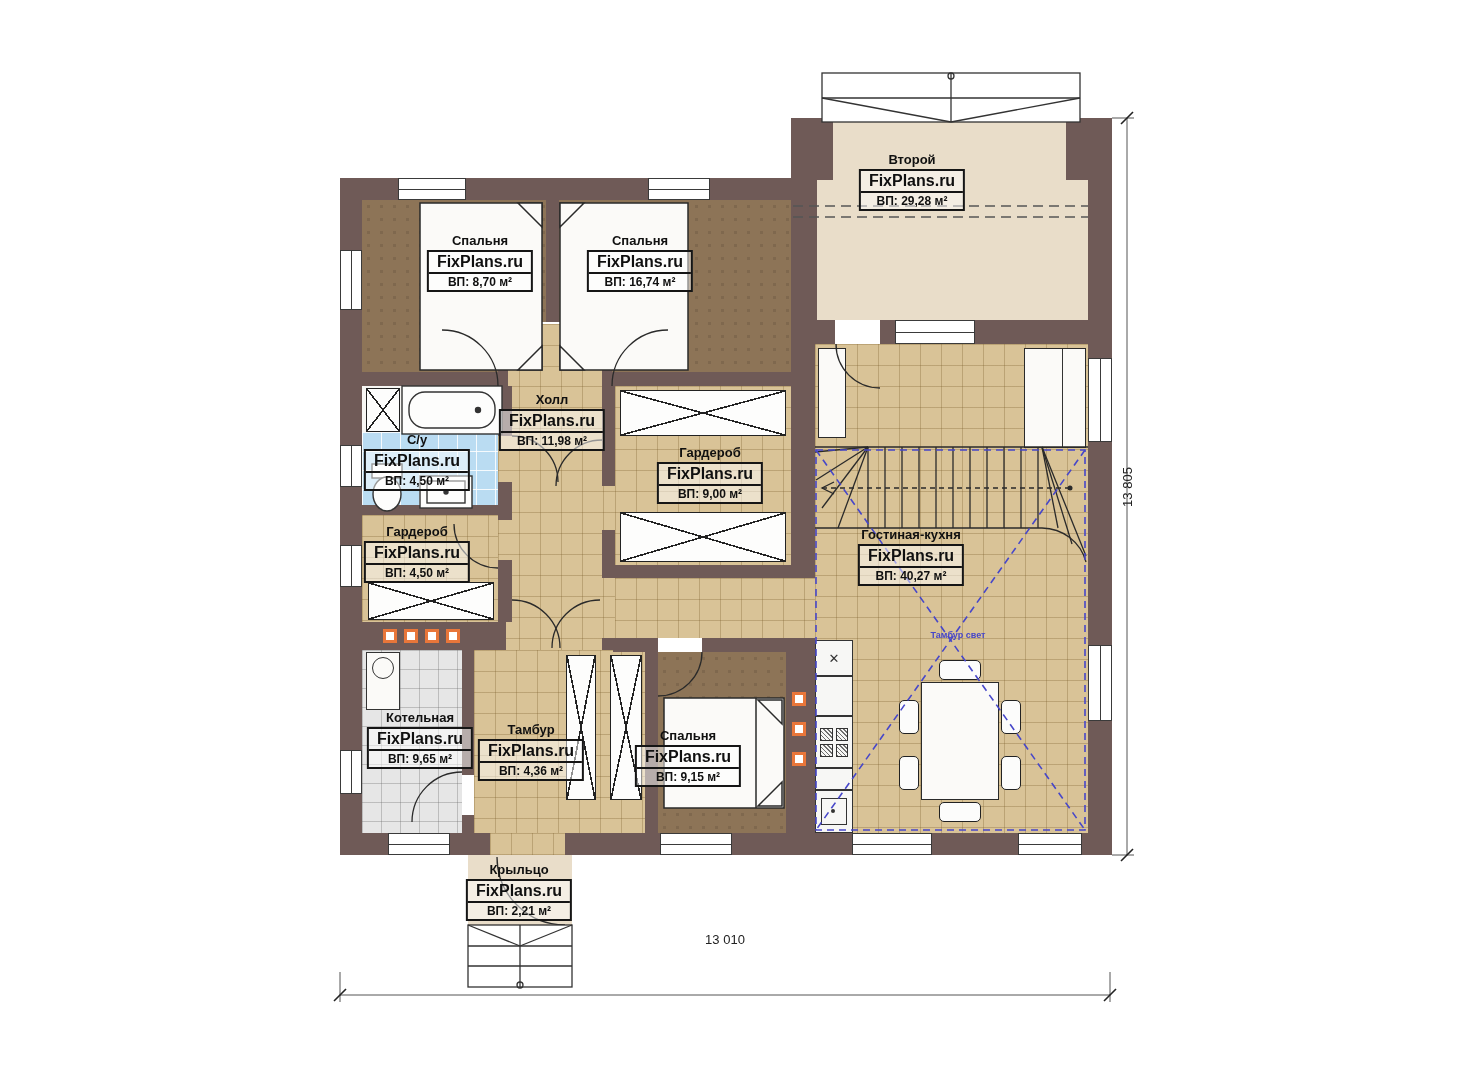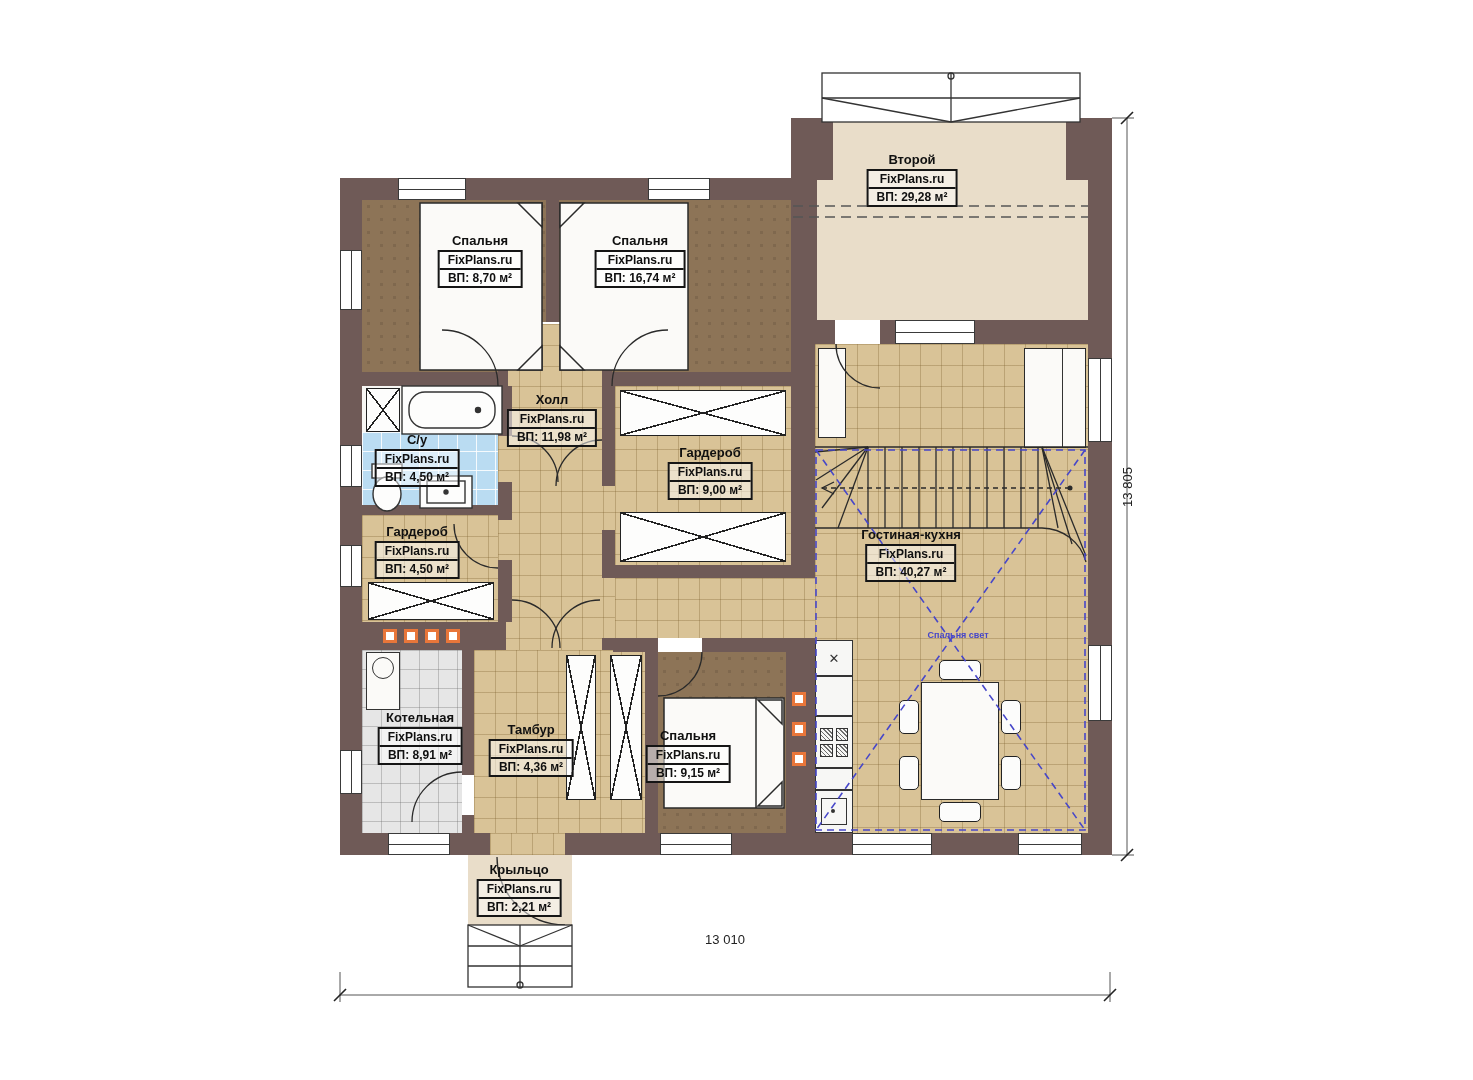--- a/index.html
+++ b/index.html
@@ -43,21 +43,21 @@
   .basin{width:26px;height:27px;border:1.5px solid #333;position:relative;box-sizing:border-box;}
   .basin::after{content:"";position:absolute;left:9px;top:10px;width:4px;height:4px;border-radius:50%;background:#333;}
   .boilerbox{position:absolute;background:#fbfaf8;border:1.5px solid #333;z-index:4;box-sizing:border-box;}
   .boilerbox::after{content:"";position:absolute;left:5px;top:4px;width:20px;height:20px;border:1.5px solid #333;border-radius:50%;}
   .chair{position:absolute;background:#fcfcfb;border:1.5px solid #222;border-radius:5px;z-index:4;box-sizing:border-box;}
   .vent{position:absolute;width:14px;height:14px;background:#fff;border:3px solid #e8763a;z-index:6;box-sizing:border-box;}
   
   .rlabel{position:absolute;transform:translateX(-50%);text-align:center;z-index:7;color:#101010;}
   .rname{font-size:13px;font-weight:bold;margin-bottom:2px;white-space:nowrap;}
   .rbox{display:inline-block;border:2px solid #151515;background:rgba(255,255,255,.5);}
-  .rbox .brand{font-size:12px;font-weight:bold;padding:1px 8px;border-bottom:2px solid #151515;white-space:nowrap;}
+  .rbox .brand{font-size:16px;font-weight:bold;padding:1px 8px;border-bottom:2px solid #151515;white-space:nowrap;}
   .rbox .area{font-size:12px;font-weight:bold;padding:1px 8px;white-space:nowrap;}
   .dim{position:absolute;font-size:13px;color:#222;z-index:7;white-space:nowrap;}
   .note-blue{position:absolute;font-size:9px;font-weight:bold;color:#4646c8;z-index:7;transform:translateX(-50%);}
   svg.overlay{position:absolute;left:0;top:0;z-index:5;pointer-events:none;}
 </style>
 </head>
 <body>
 
 <div id="plan">
 
@@ -338,21 +338,21 @@
     <div class="rname">Гардероб</div>
     <div class="rbox">
       <div class="brand">FixPlans.ru</div>
       <div class="area">ВП: 4,50 м²</div>
     </div>
   </div>
   <div class="rlabel" style="left:420px;top:710px">
     <div class="rname">Котельная</div>
     <div class="rbox">
       <div class="brand">FixPlans.ru</div>
-      <div class="area">ВП: 8,91 м²</div>
+      <div class="area">ВП: 9,65 м²</div>
     </div>
   </div>
   <div class="rlabel" style="left:531px;top:722px">
     <div class="rname">Тамбур</div>
     <div class="rbox">
       <div class="brand">FixPlans.ru</div>
       <div class="area">ВП: 4,36 м²</div>
     </div>
   </div>
   <div class="rlabel" style="left:688px;top:728px">
@@ -370,17 +370,17 @@
     </div>
   </div>
   <div class="rlabel" style="left:519px;top:862px">
     <div class="rname">Крыльцо</div>
     <div class="rbox">
       <div class="brand">FixPlans.ru</div>
       <div class="area">ВП: 2,21 м²</div>
     </div>
   </div>
 
-  <div class="note-blue" style="left:958px;top:630px">Спальня свет</div>
+  <div class="note-blue" style="left:958px;top:630px">Тамбур свет</div>
   <div class="dim" style="left:725px;top:932px;transform:translateX(-50%)">13 010</div>
   <div class="dim" style="left:1127px;top:487px;transform:translate(-50%,-50%) rotate(-90deg)">13 805</div>
 
 </div>
 
 </body></html>

